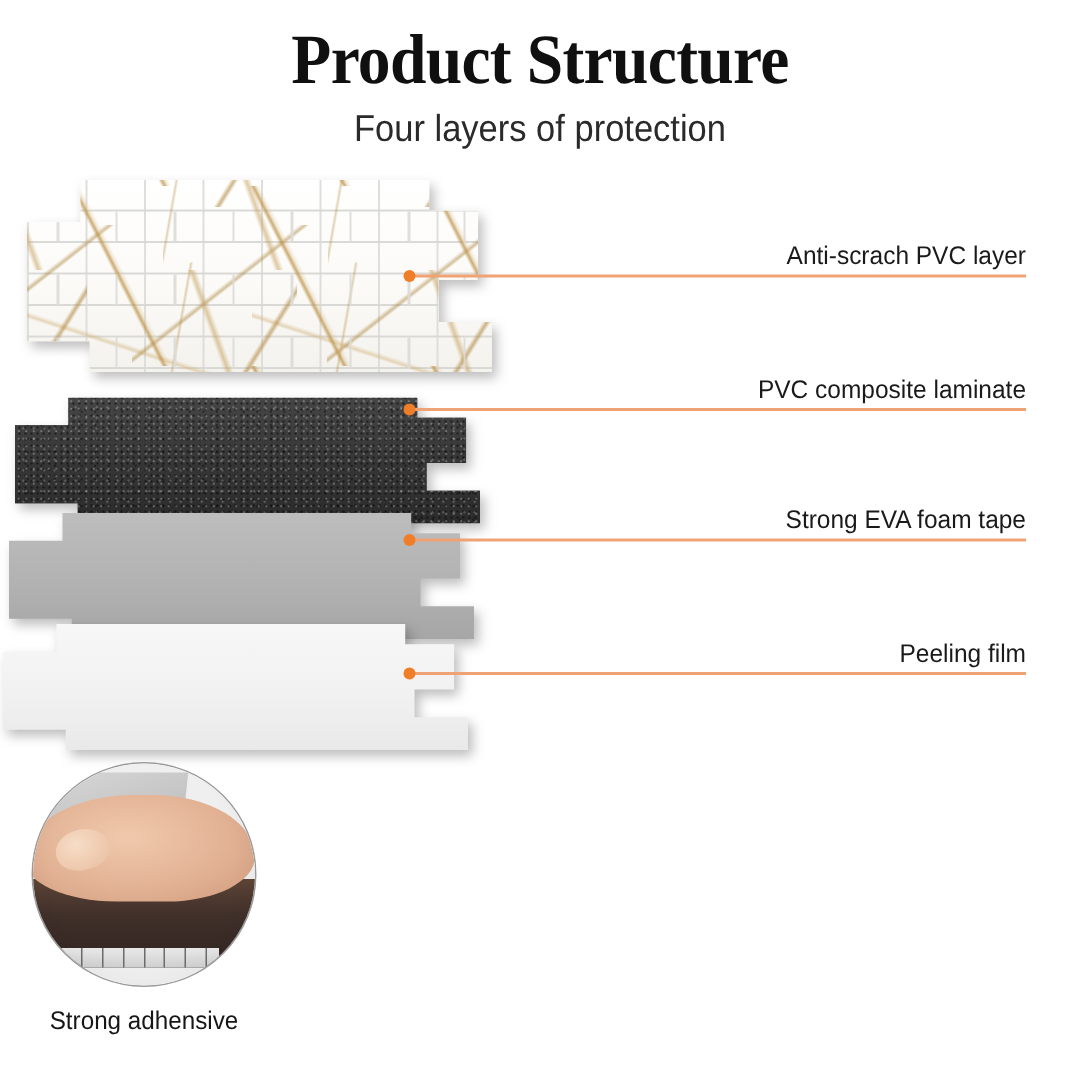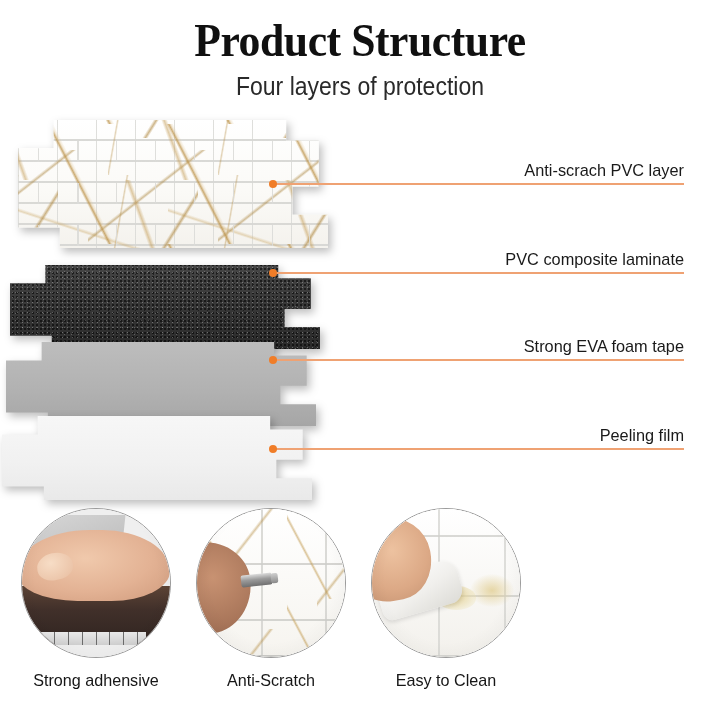--- a/index.html
+++ b/index.html
@@ -255,41 +255,17 @@
               <i style="left:68%"></i>
             <i style="left:80%"></i>
               <i style="left:92%"></i>
           </div>
         </div>
         <div class="ph-shade"></div>
       </div>
       <div class="cap">Strong adhensive</div>
     </div>
 
-    <div class="feature" style="left:191px;">
-      <div class="circle">
-        <div class="ph2">
-          <div class="marblebg"></div>
-          <div class="hand"></div>
-          <div class="key"></div>
-        </div>
-        <div class="ph-shade"></div>
-      </div>
-      <div class="cap">Anti-Scratch</div>
-    </div>
-
-    <div class="feature" style="left:366px;">
-      <div class="circle">
-        <div class="ph3">
-          <div class="tilebg"></div>
-          <div class="stain2"></div>
-          <div class="stain"></div>
-          <div class="cloth"></div>
-          <div class="hand"></div>
-        </div>
-        <div class="ph-shade"></div>
-      </div>
-      <div class="cap">Easy to Clean</div>
-    </div>
+
 
 
   </div>
 </div>
 
 </body></html>

